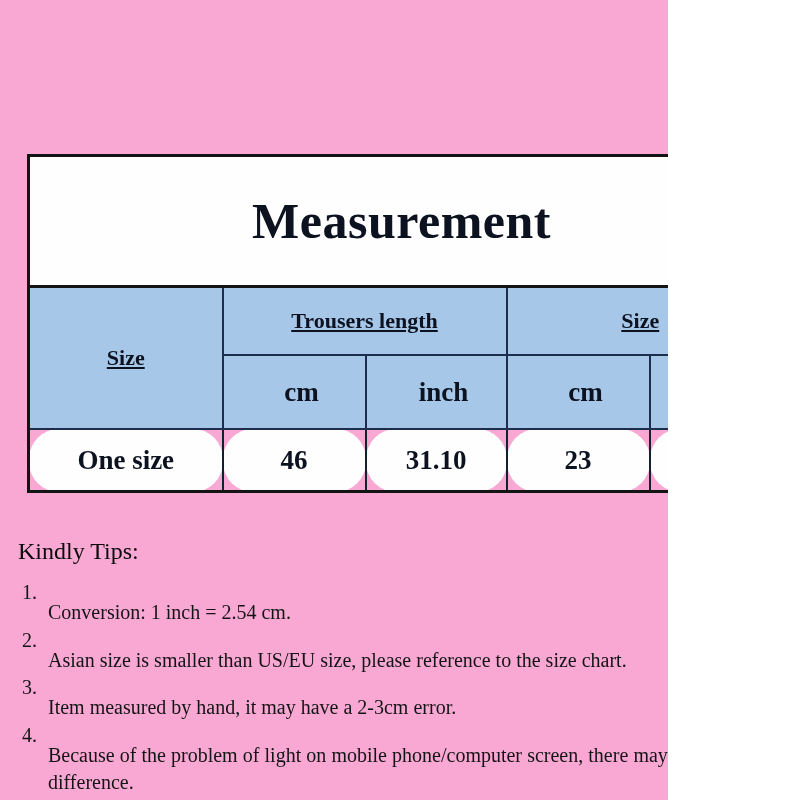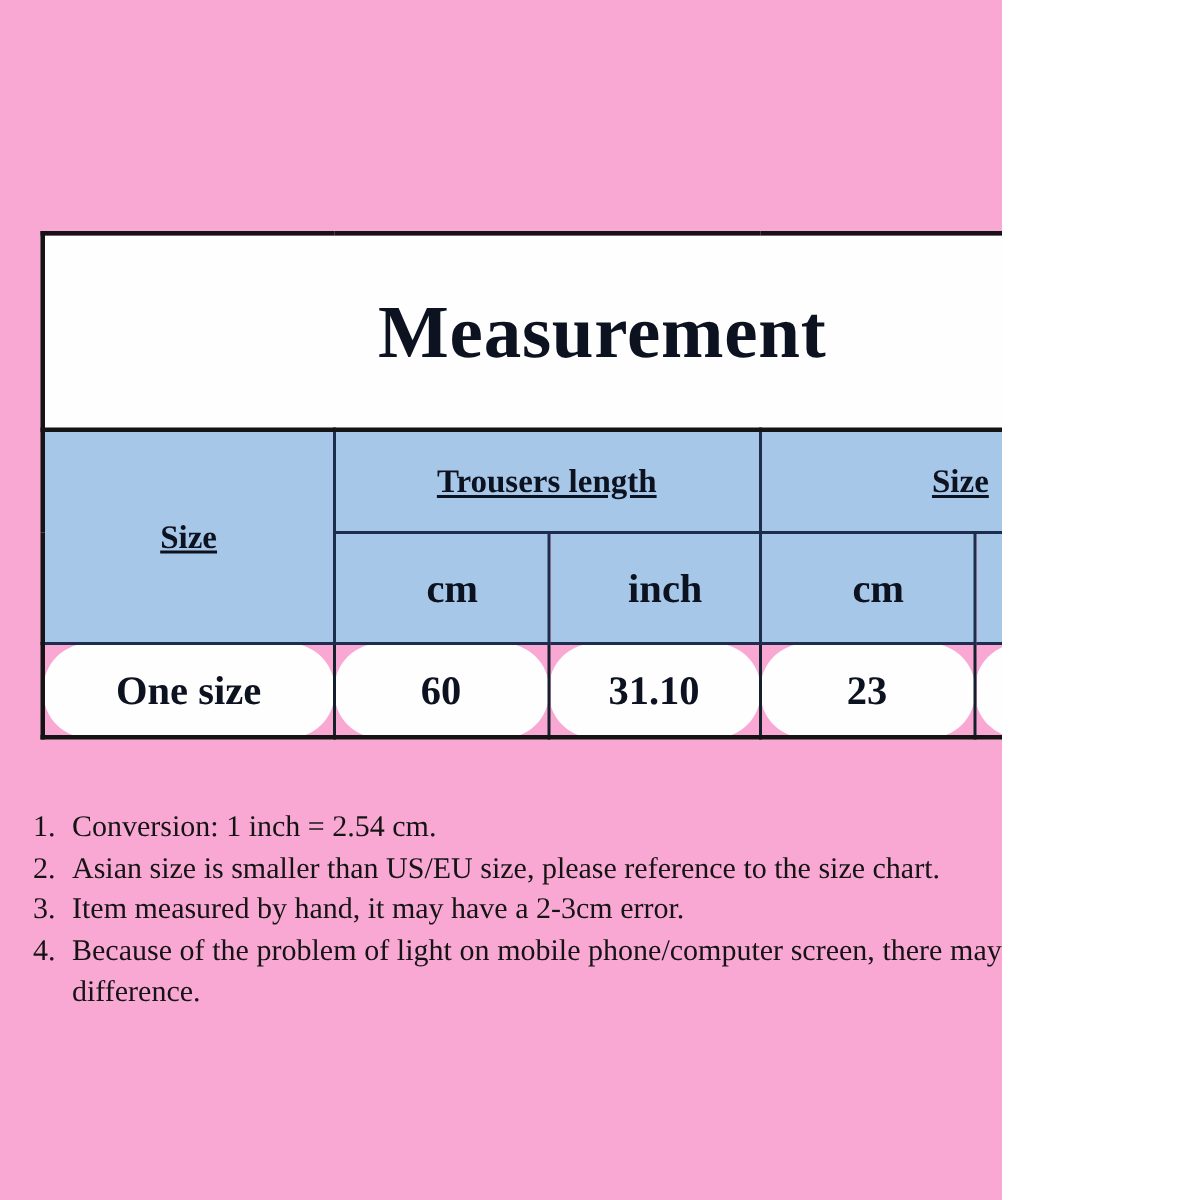--- a/index.html
+++ b/index.html
@@ -85,20 +85,21 @@
   .tip-num {
     flex: none;
     width: 30px;
     padding-left: 4px;
     box-sizing: border-box;
   }
   .tip-text {
     flex: none;
     width: 690px;
     text-align: justify;
+    margin-top: 20px;
   }
 </style>
 </head>
 <body>
 
 <div class="page">
 
   <table class="size-table">
     <colgroup>
       <col style="width:194px">
@@ -117,29 +118,30 @@
         <td colspan="2" class="hdr">Size</td>
       </tr>
       <tr class="unit-row">
         <td class="hdr">cm</td>
         <td class="hdr">inch</td>
         <td class="hdr">cm</td>
         <td class="hdr">inch</td>
       </tr>
       <tr class="data-row">
         <td>One size</td>
-        <td>60</td>
+        <td>46</td>
         <td>31.10</td>
         <td>23</td>
         <td>11.51</td>
       </tr>
     </tbody>
   </table>
 
   <div class="tips">
+    <div class="tips-heading">Kindly Tips:</div>
     <ol class="tips-list">
       <li class="tip-item">
         <span class="tip-num">1.</span>
         <span class="tip-text">Conversion: 1 inch = 2.54 cm.</span>
       </li>
       <li class="tip-item">
         <span class="tip-num">2.</span>
         <span class="tip-text">Asian size is smaller than US/EU size, please reference to the size chart.</span>
       </li>
       <li class="tip-item">

